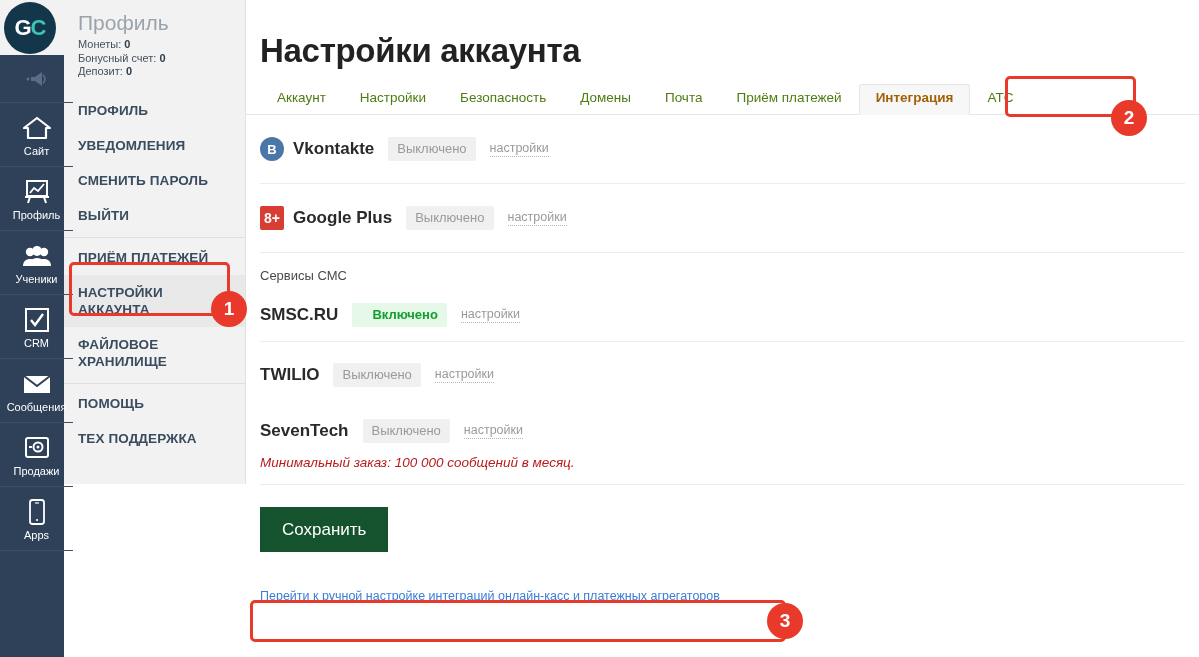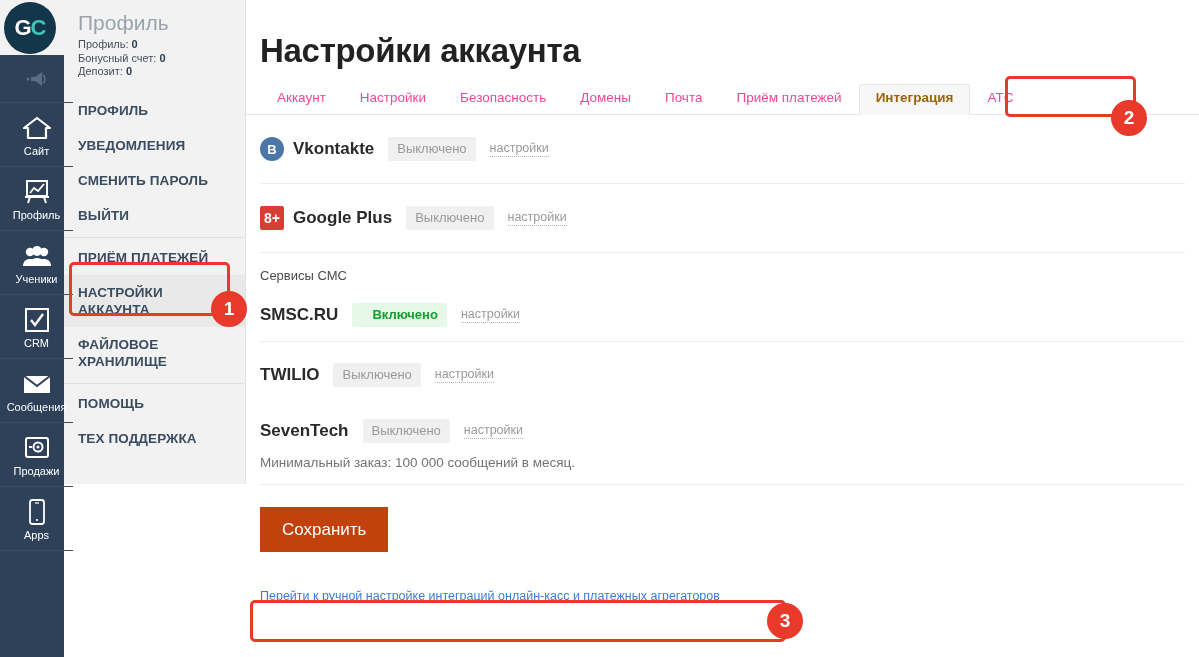--- a/index.html
+++ b/index.html
@@ -117,21 +117,21 @@
   .tabs {
     display: flex;
     align-items: flex-end;
     margin-top: 14px;
     padding-left: 14px;
     border-bottom: 1px solid #e6e6e6;
     height: 31px;
   }
   .tab {
     font-size: 13.5px;
-    color: #ec4899;
+    color: #4d7c0f;
     padding: 5px 17px 8px 17px;
     cursor: pointer;
     white-space: nowrap;
     line-height: 17px;
   }
   .tab.active {
     color: #a16207;
     font-weight: bold;
     background: #f7f7f7;
     border: 1px solid #e6e6e6;
@@ -180,30 +180,31 @@
     border-bottom: 1px dotted #b5b5b5;
     cursor: pointer;
     line-height: 15px;
   }
 
   .section-label {
     font-size: 13px; color: #4a4a4a;
     padding: 15px 0 6px 0;
   }
   .hint-text {
-    font-size: 13.5px; color: #737373;
+    font-size: 13.5px; color: #b91c1c;
     padding-bottom: 13px;
     line-height: 17px;
+    font-style: italic;
   }
   .sms-group .int-row { height: 52px; border-bottom: none; }
   .divider { border-bottom: 1px solid #ececec; }
 
   .save-btn {
     margin: 22px 0 0 0;
-    background: #c2410c;
+    background: #14532d;
     color: #ffffff;
     border: none;
     font-size: 17px;
     padding: 12px 22px;
     cursor: pointer;
     font-family: inherit;
     line-height: 21px;
   }
 
   .manual-link-wrap { margin-top: 34px; }
@@ -345,21 +346,21 @@
       <span class="rail-label">Apps</span>
     </div>
 
     <div class="rail-tail"></div>
   </div>
 
   <div class="nav-panel">
     <div class="profile-block">
       <div class="profile-title">Профиль</div>
       <div class="profile-stat">
-        <span>Профиль:</span>
+        <span>Монеты:</span>
         <b>0</b>
       </div>
       <div class="profile-stat">
         <span>Бонусный счет:</span>
         <b>0</b>
       </div>
       <div class="profile-stat">
         <span>Депозит:</span>
         <b>0</b>
       </div>

